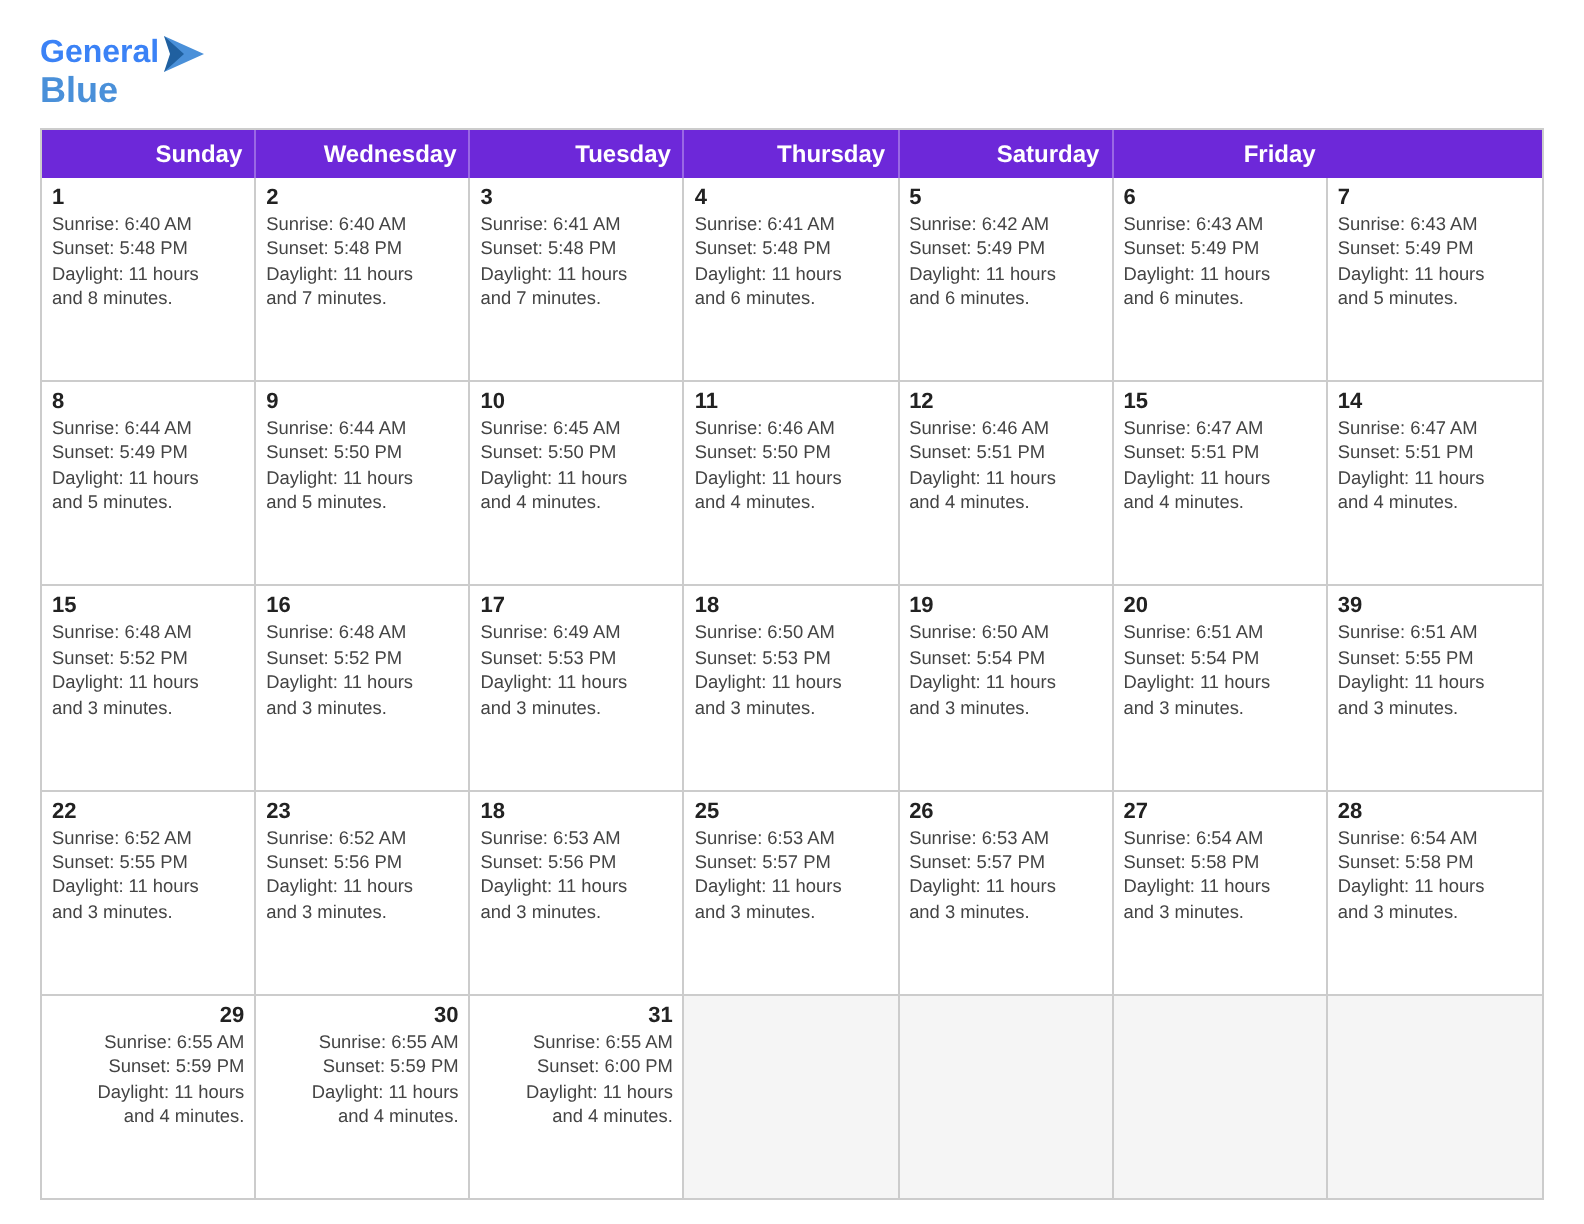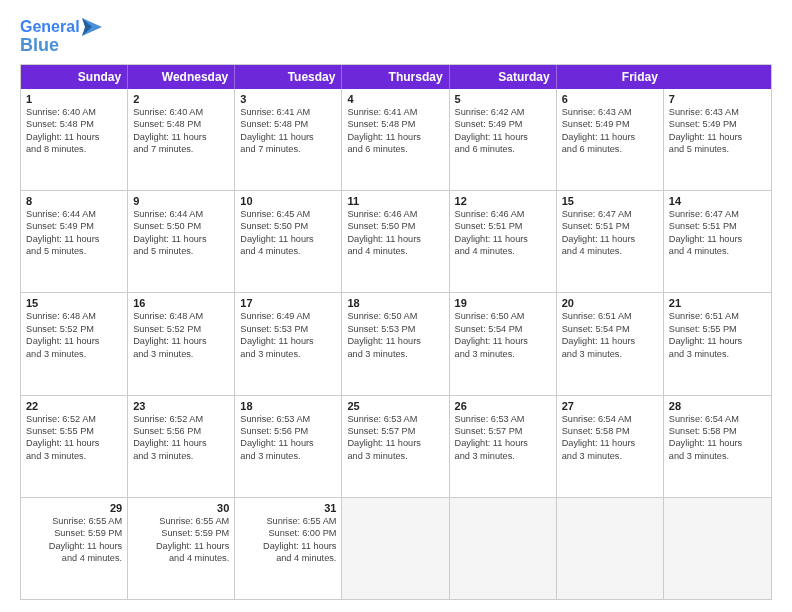--- a/index.html
+++ b/index.html
@@ -209,21 +209,21 @@
           </div>
           <div class="cal-cell">
             <span class="day-num">19</span>
             <div class="info">Sunrise: 6:50 AM<br>Sunset: 5:54 PM<br>Daylight: 11 hours<br>and 3 minutes.</div>
           </div>
           <div class="cal-cell">
             <span class="day-num">20</span>
             <div class="info">Sunrise: 6:51 AM<br>Sunset: 5:54 PM<br>Daylight: 11 hours<br>and 3 minutes.</div>
           </div>
           <div class="cal-cell">
-            <span class="day-num">21</span>
+            <span class="day-num">39</span>
             <div class="info">Sunrise: 6:51 AM<br>Sunset: 5:55 PM<br>Daylight: 11 hours<br>and 3 minutes.</div>
           </div>
         </div>
         <div class="cal-row">
           <div class="cal-cell">
             <span class="day-num">22</span>
             <div class="info">Sunrise: 6:52 AM<br>Sunset: 5:55 PM<br>Daylight: 11 hours<br>and 3 minutes.</div>
           </div>
           <div class="cal-cell">
             <span class="day-num">23</span>

